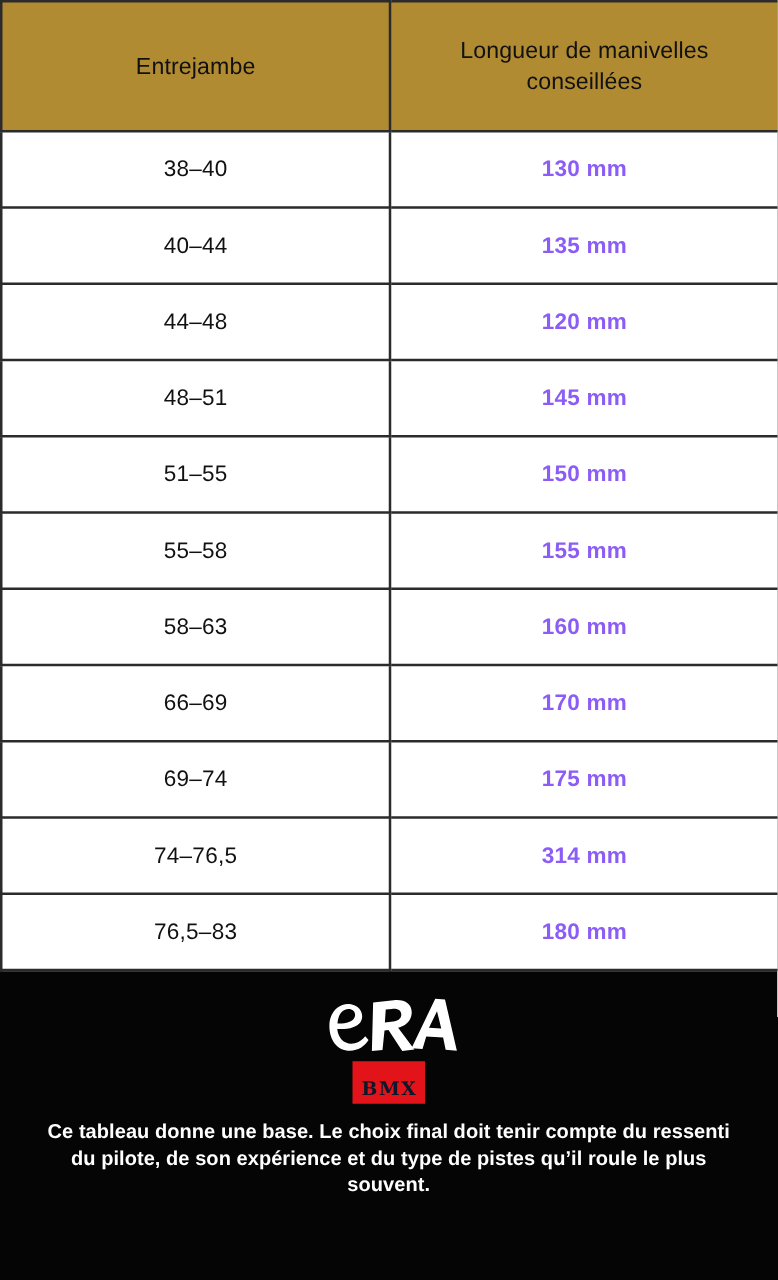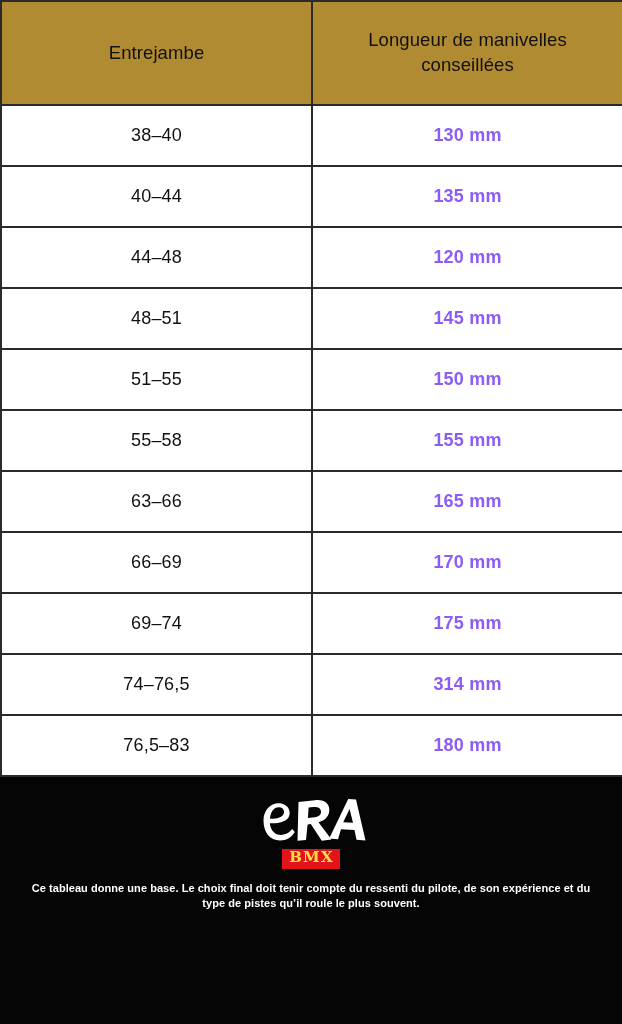--- a/index.html
+++ b/index.html
@@ -88,35 +88,35 @@
     margin-bottom: 12px;
   }
   .brand-era {
     display: block;
     line-height: 0;
   }
   .brand-era svg { display: block; }
 
   .brand-bmx {
     background: #E2141A;
-    color: #fde047;
+    color: #0f172a;
     font-family: "DejaVu Serif", serif;
     font-weight: 700;
     font-size: 15px;
     line-height: 1;
     letter-spacing: 1.2px;
-    padding: 1px 6px 4px 7px;
+    padding: 15px 6px 4px 7px;
     margin-top: 3px;
     display: inline-block;
   }
 
   .footer-note {
     margin: 0;
     text-align: center;
-    font-size: 11px;
+    font-size: 16px;
     font-weight: 700;
     line-height: 1.35;
     color: #ffffff;
     max-width: 560px;
     letter-spacing: 0.05px;
   }
 </style>
 </head>
 <body>
 
@@ -157,22 +157,22 @@
       </tr>
       <tr>
         <td class="cell-inseam">51–55</td>
         <td class="cell-crank">150 mm</td>
       </tr>
       <tr>
         <td class="cell-inseam">55–58</td>
         <td class="cell-crank">155 mm</td>
       </tr>
       <tr>
-        <td class="cell-inseam">63–66</td>
-        <td class="cell-crank">165 mm</td>
+        <td class="cell-inseam">58–63</td>
+        <td class="cell-crank">160 mm</td>
       </tr>
       <tr>
         <td class="cell-inseam">66–69</td>
         <td class="cell-crank">170 mm</td>
       </tr>
       <tr>
         <td class="cell-inseam">69–74</td>
         <td class="cell-crank">175 mm</td>
       </tr>
       <tr>

